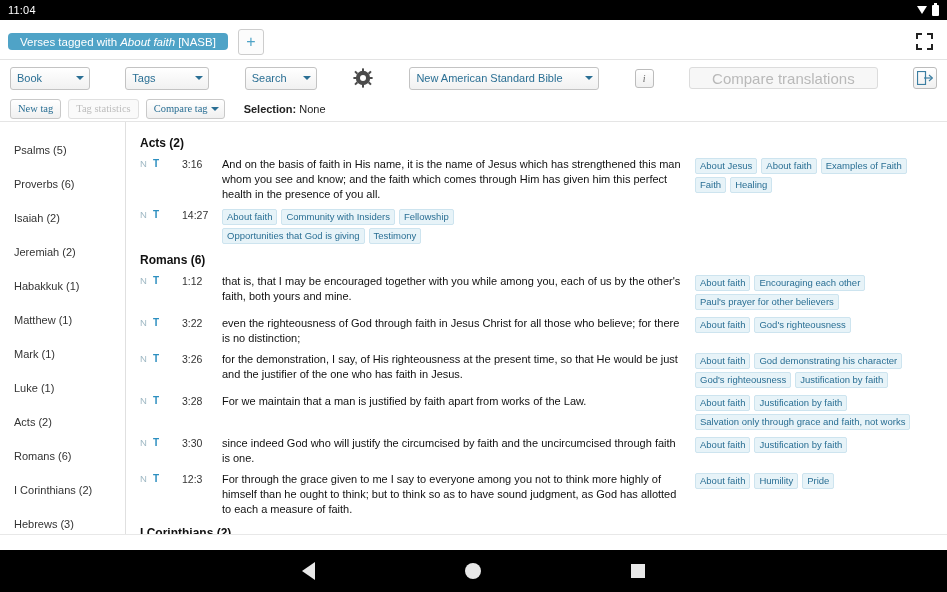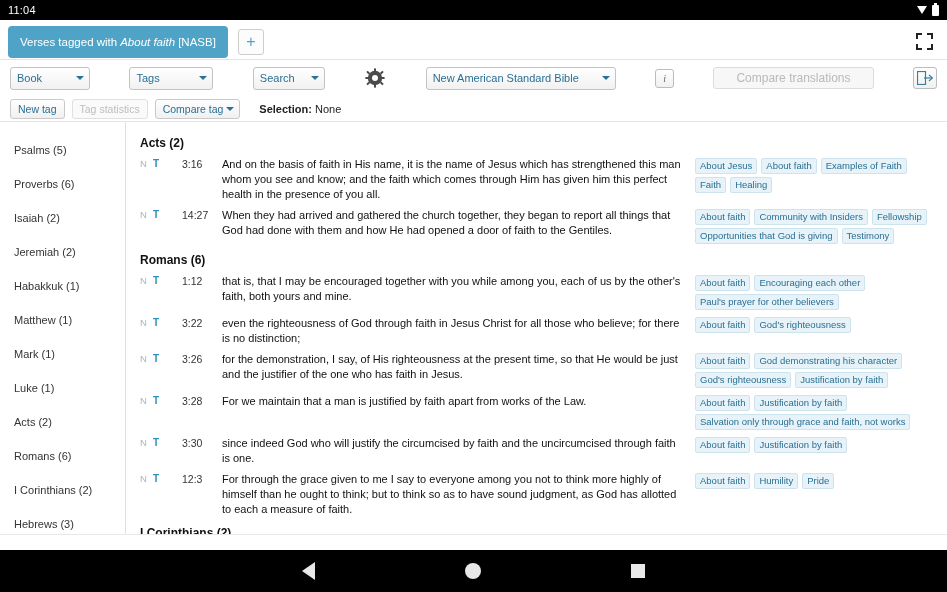--- a/index.html
+++ b/index.html
@@ -69,21 +69,21 @@
     border-bottom: 1px solid #e3e3e3;
     display: flex;
     align-items: center;
     padding: 4px 8px 0 8px;
     flex: 0 0 40px;
   }
   .tab {
     background: #4fa3c7;
     color: #ffffff;
     border-radius: 4px;
-    height: 32px;
+    height: 17px;
     display: flex;
     align-items: center;
     padding: 0 12px;
     font-size: 11.5px;
     white-space: nowrap;
     max-width: 420px;
   }
   .tab .ital { font-style: italic; margin: 0 3px; }
   .tab-add {
     margin-left: 10px;
@@ -170,21 +170,21 @@
     display: flex; align-items: center; justify-content: center;
     font-size: 10px; font-style: italic; color: #666;
     font-family: "Liberation Serif", serif;
   }
   .cmp-btn {
     height: 22px;
     border: 1px solid #dcdcdc;
     border-radius: 3px;
     background: #f7f7f7;
     color: #b9b9b9;
-    font-size: 12px;
+    font-size: 15px;
     display: flex; align-items: center;
     padding: 0 22px;
   }
   .exit-btn {
     width: 24px; height: 22px;
     border: 1px solid #bcbcbc;
     border-radius: 3px;
     background: linear-gradient(#ffffff, #f0f0f0);
     display: flex; align-items: center; justify-content: center;
     position: relative;
@@ -205,20 +205,21 @@
   .btn-sm {
     height: 20px;
     border: 1px solid #c9c9c9;
     border-radius: 3px;
     background: linear-gradient(#ffffff, #f0f0f0);
     color: #2a6f94;
     display: inline-flex;
     align-items: center;
     padding: 0 7px;
     font-size: 10.5px;
+    font-family: Liberation Serif, serif;
   }
   .btn-sm.disabled {
     color: #bdbdbd;
     border-color: #e0e0e0;
     background: #fafafa;
   }
   .btn-sm.split { padding-right: 16px; position: relative; }
   .btn-sm.split .caret {
     position: absolute; right: 5px; top: 50%; margin-top: -2px;
     width: 0; height: 0;
@@ -484,21 +485,20 @@
                 <span class="tag-chip">Faith</span>
                 <span class="tag-chip">Healing</span>
               </div>
             </div>
             <div class="verse-row">
               <div class="vr-marks">
                 <span class="mark-n">N</span>
                 <span class="mark-t">T</span>
               </div>
               <div class="vr-ref">14:27</div>
-              <div class="vr-text">When they had arrived and gathered the church together, they began to report all things that God had done with them and how He had opened a door of faith to the Gentiles.</div>
               <div class="vr-tags">
                 <span class="tag-chip">About faith</span>
                 <span class="tag-chip">Community with Insiders</span>
                 <span class="tag-chip">Fellowship</span>
                 <span class="tag-chip">Opportunities that God is giving</span>
                 <span class="tag-chip">Testimony</span>
               </div>
             </div>
             <div class="book-head">Romans (6)</div>
             <div class="verse-row">

